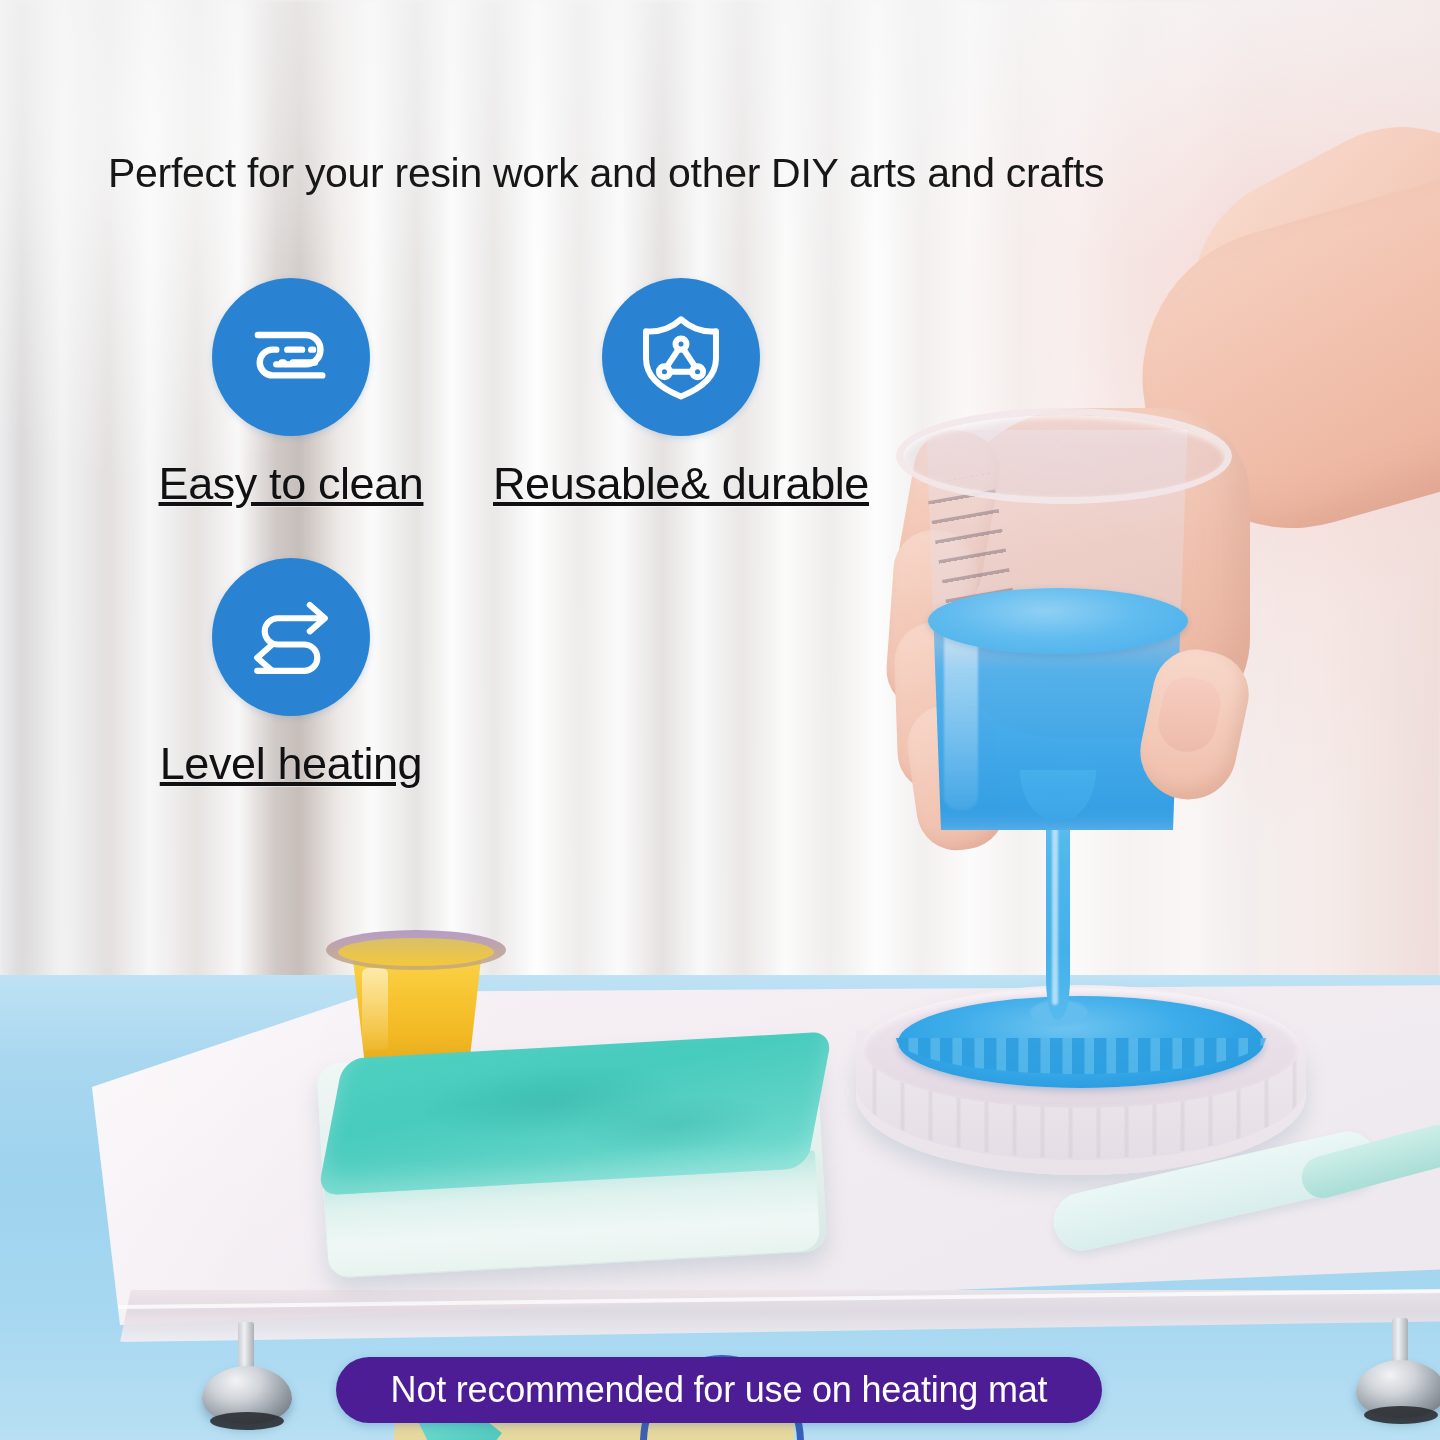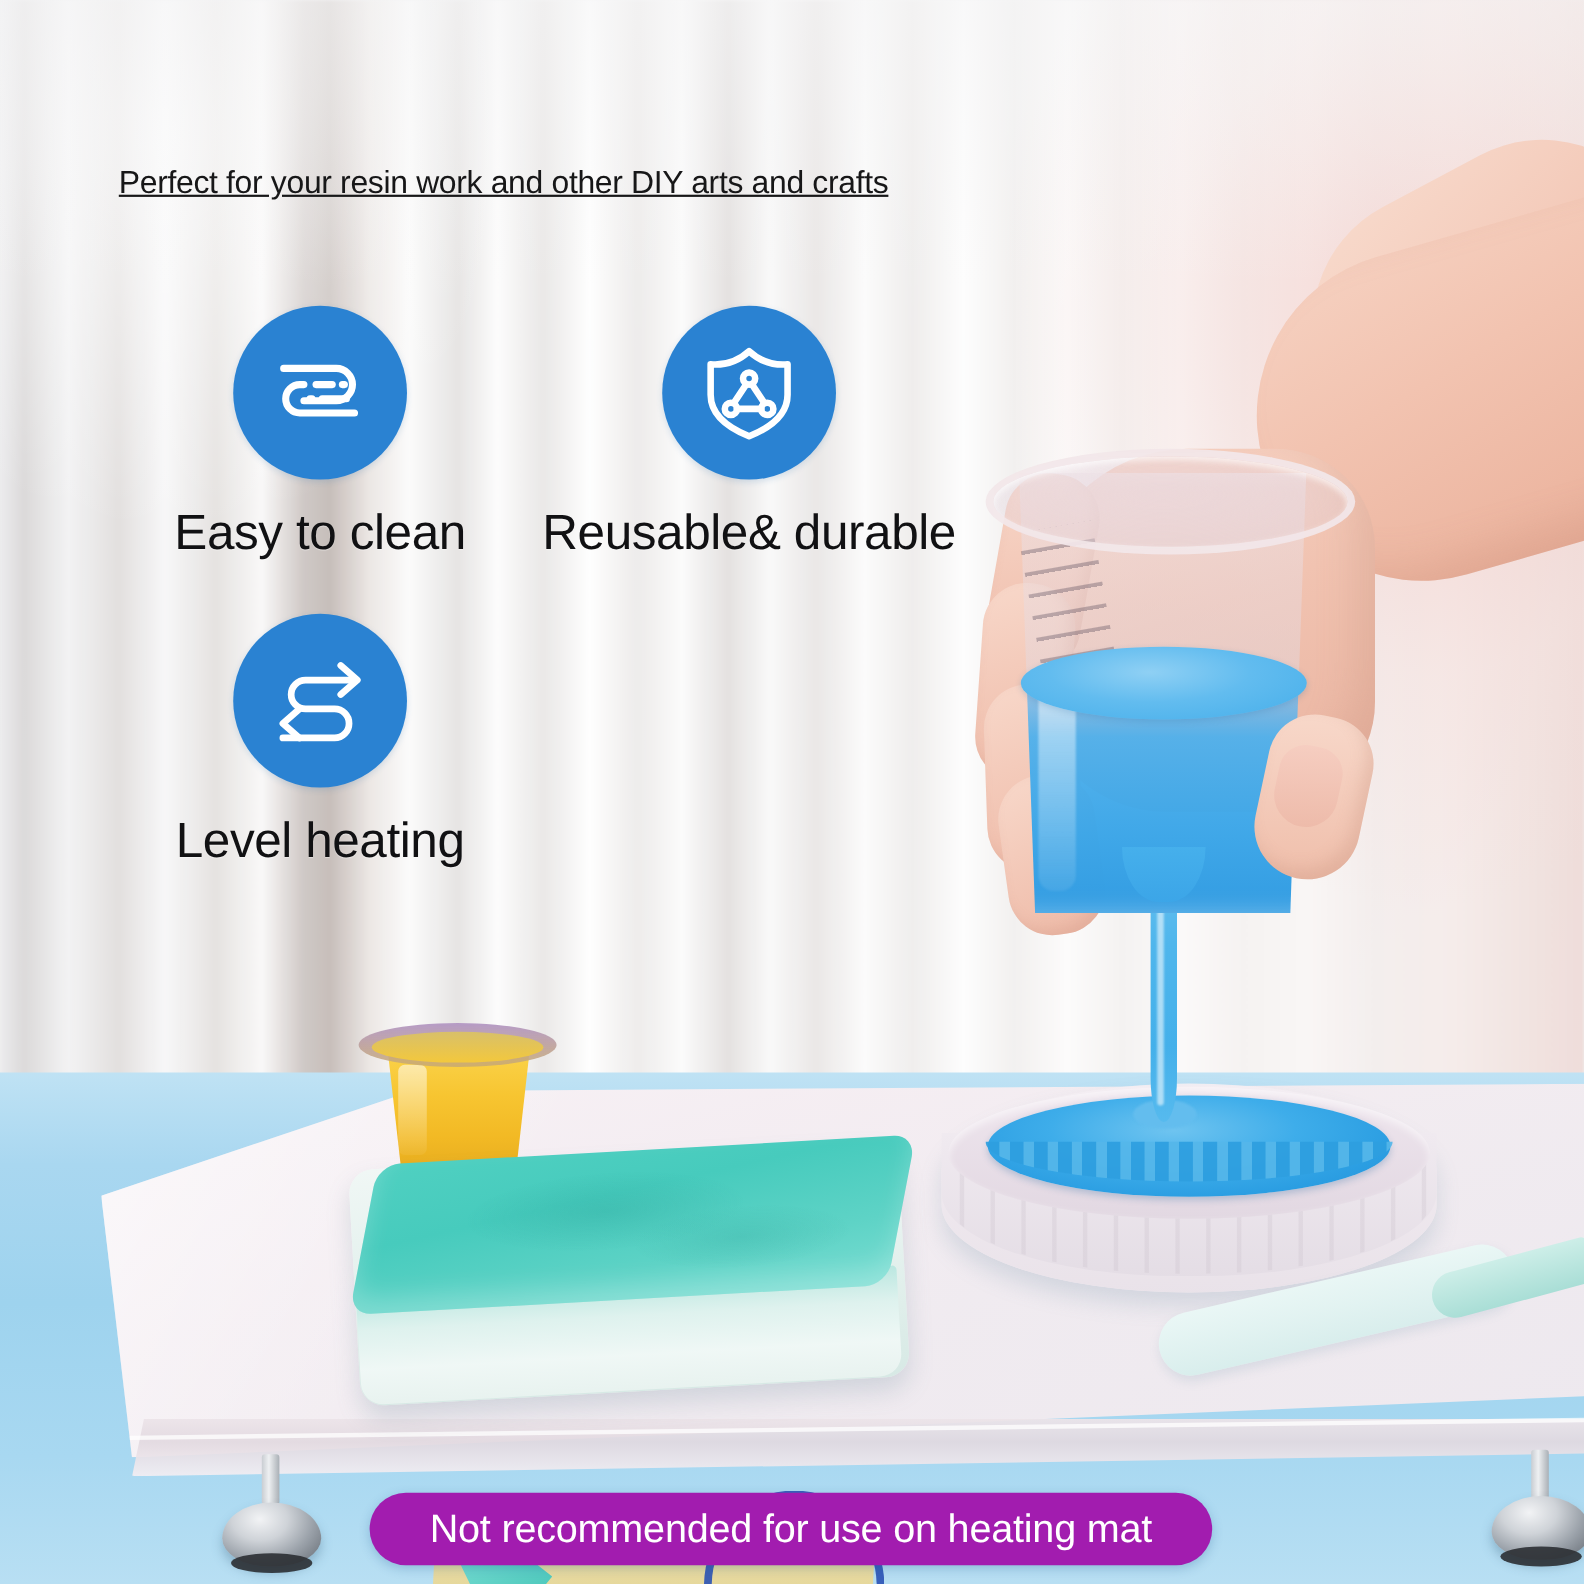--- a/index.html
+++ b/index.html
@@ -500,25 +500,24 @@
     letter-spacing: 0.5px;
     color: #0b0b0c;
     line-height: 1;
     text-shadow: 0 1px 0 rgba(255,255,255,0.35);
   }
   .subline {
     position: absolute;
     left: 108px; top: 150px;
     font-family: "Liberation Sans", sans-serif;
     font-weight: 400;
-    font-size: 29px;
+    font-size: 41px;
     color: #171718;
     letter-spacing: -0.3px;
     white-space: nowrap;
-    text-decoration: underline;
   }
 
   
   .features {
     position: absolute;
     left: 96px; top: 278px;
     width: 780px;
   }
   .feat-row {
     display: flex;
@@ -540,29 +539,30 @@
   }
   .feat-icon svg { display: block; }
   .feat-label {
     margin-top: 22px;
     font-family: "Liberation Sans", sans-serif;
     font-size: 45px;
     color: #111113;
     letter-spacing: -0.4px;
     white-space: nowrap;
     text-shadow: 0 1px 1px rgba(255,255,255,0.45);
+    text-decoration: underline;
   }
   .feat-row-2 { margin-top: 48px; }
 
   
   .banner {
     position: absolute;
     left: 336px; top: 1357px;
     width: 766px; height: 66px;
-    background: #a21caf;
+    background: #4c1d95;
     border-radius: 33px;
     display: flex;
     align-items: center;
     justify-content: center;
     box-shadow: 0 3px 10px rgba(20,80,140,0.25);
     text-align: center;
   }
   .banner-text {
     font-family: "Liberation Sans", sans-serif;
     font-size: 36px;

